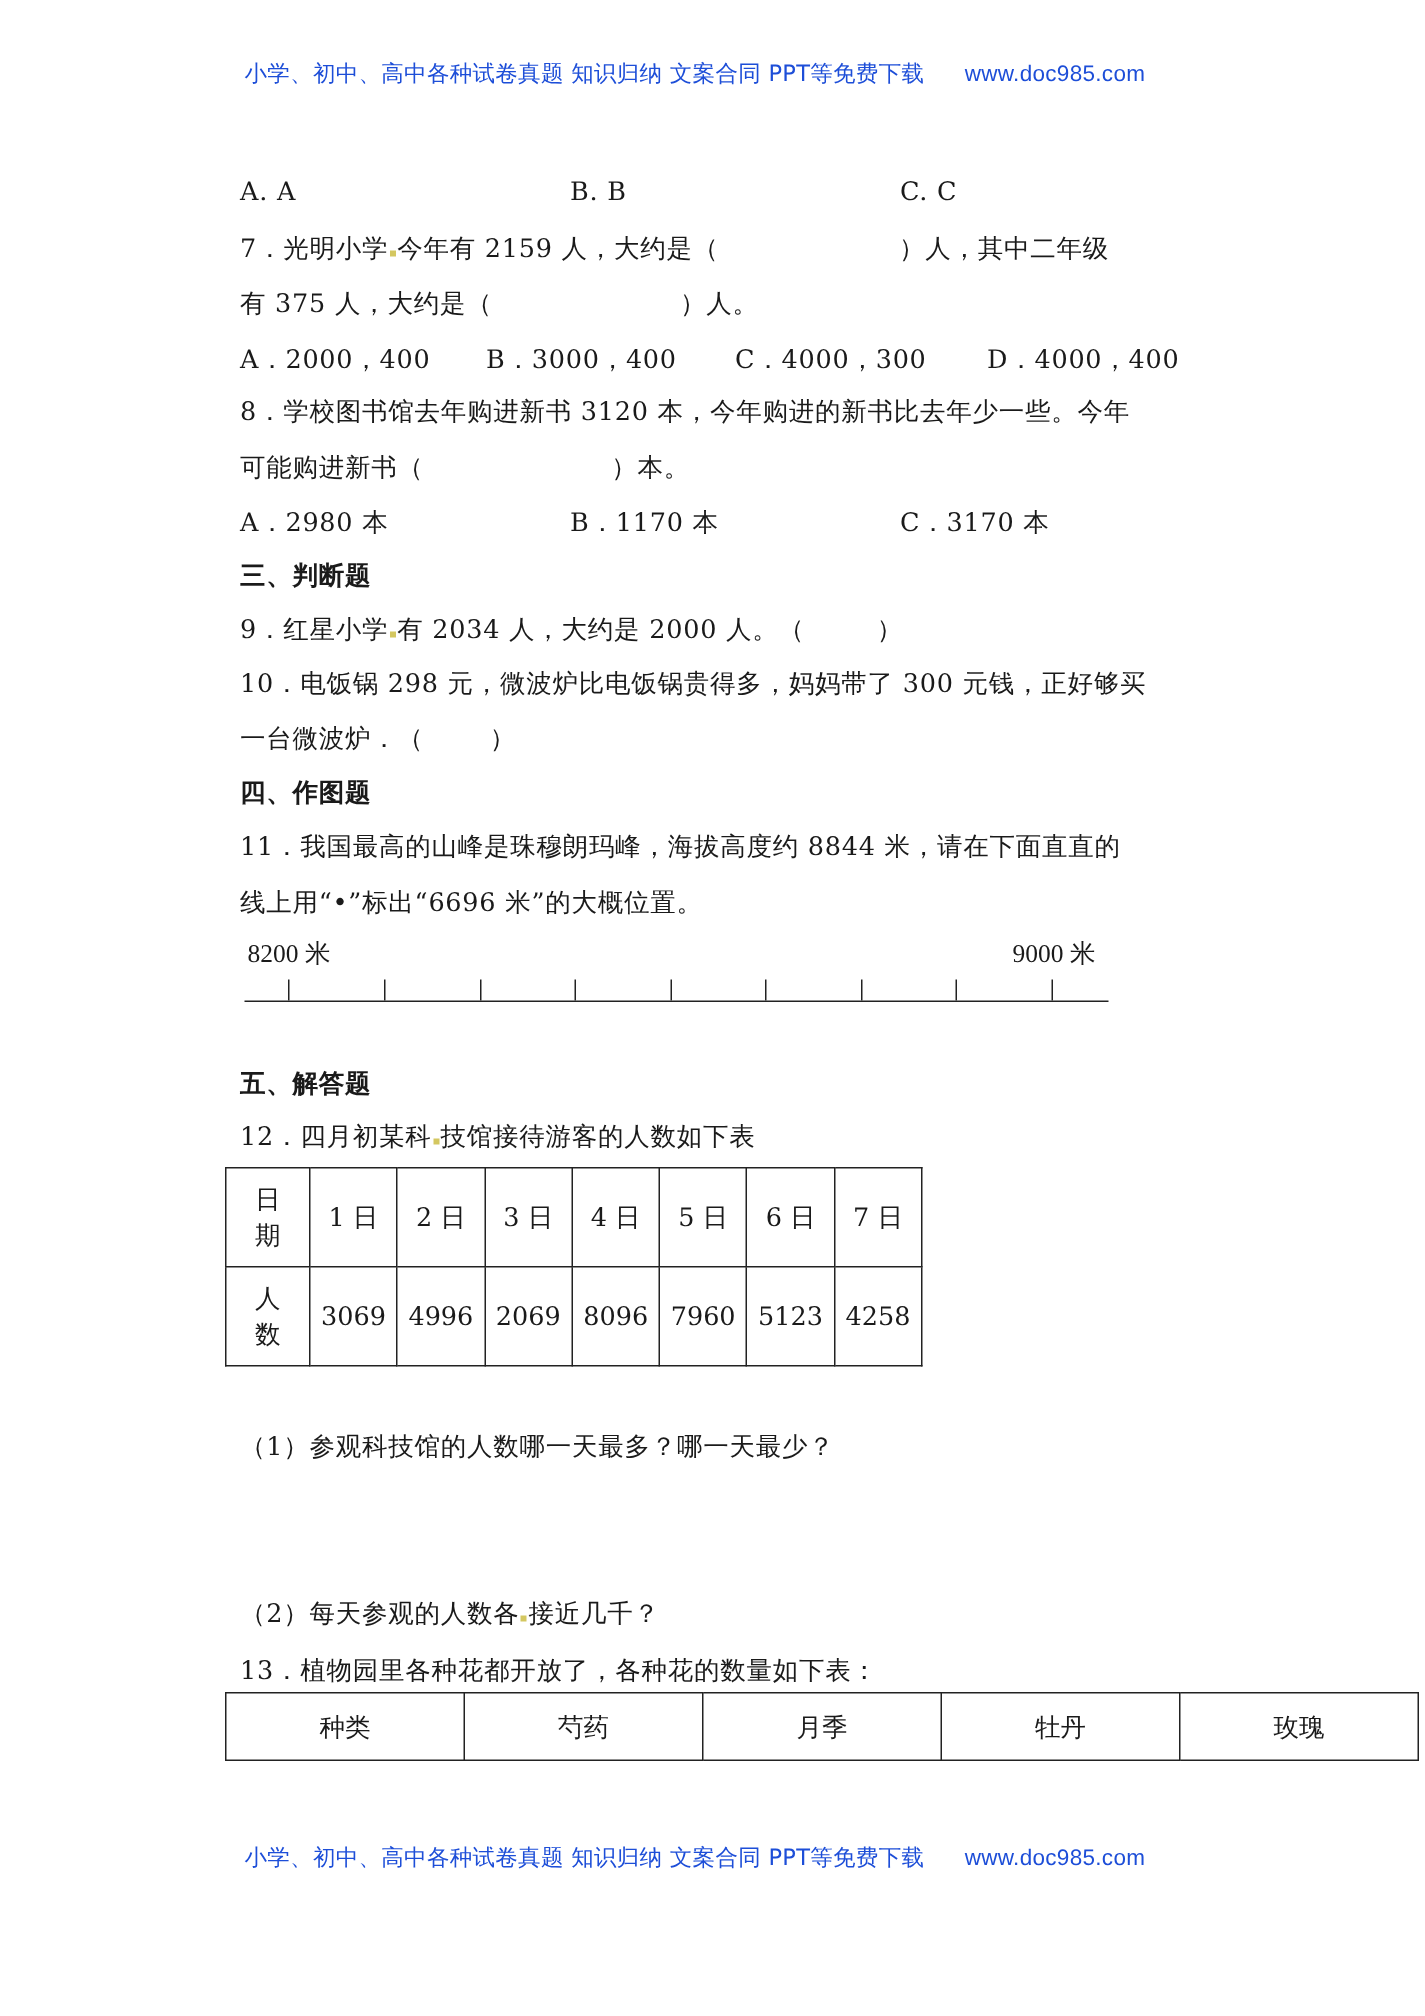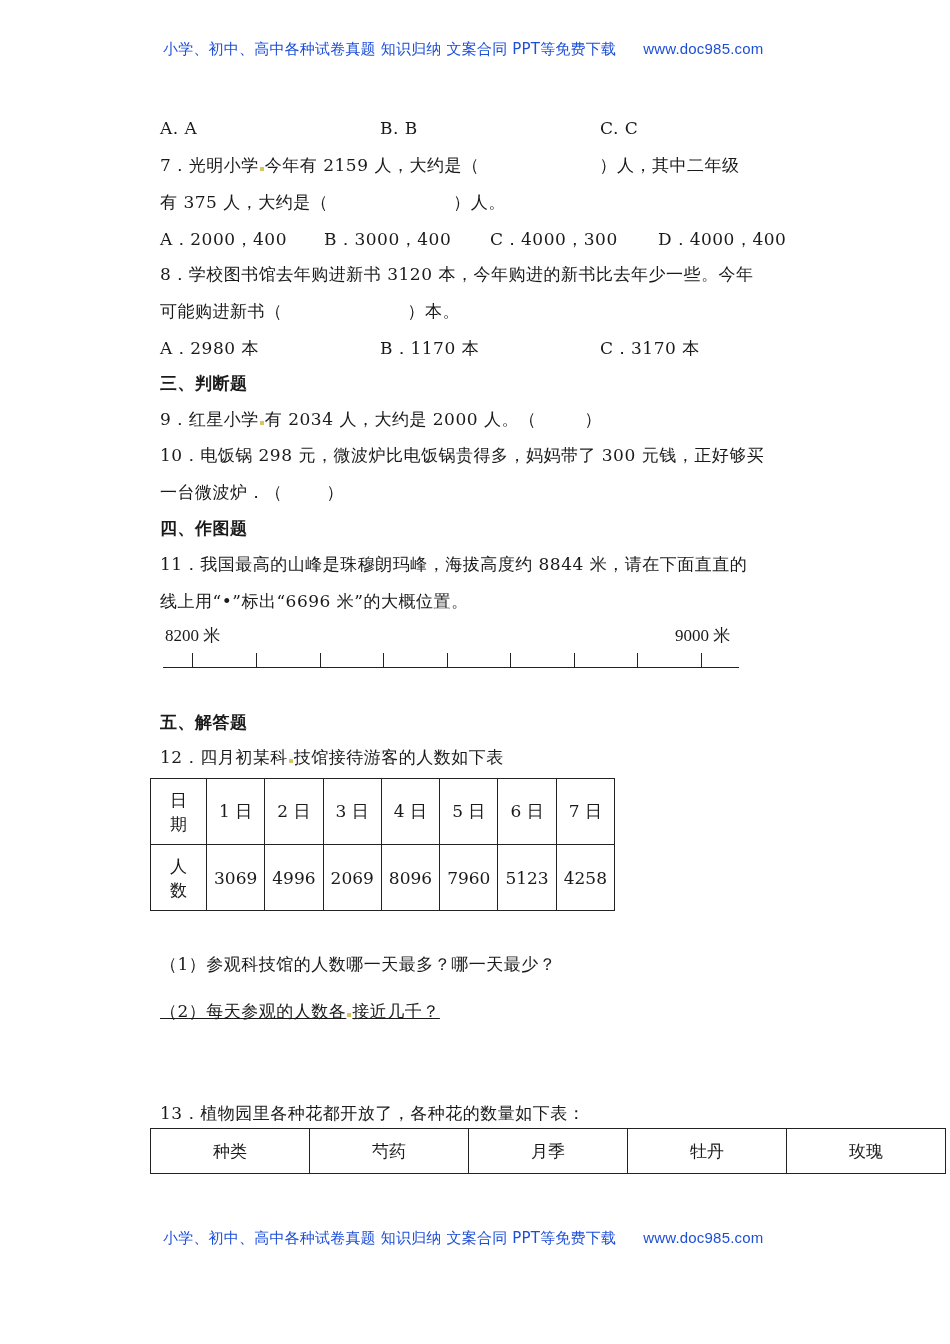--- a/index.html
+++ b/index.html
@@ -133,21 +133,21 @@
     <td>2069</td>
     <td>8096</td>
     <td>7960</td>
     <td>5123</td>
     <td>4258</td>
   </tr>
 </tbody>
   </table>
 
 <div class="line" style="top:953px;">（1）参观科技馆的人数哪一天最多？哪一天最少？</div>
-<div class="line" style="top:1000px;text-decoration:underline;">
+<div class="line" style="top:1064px;">
   <span>（2）每天参观的人数各</span><span class="mark"></span><span>接近几千？</span>
 </div>
 
 <div class="line" style="top:1102px;">13．植物园里各种花都开放了，各种花的数量如下表：</div>
 
 <table class="t2">
   <tbody>
       <tr>
     <td>种类</td>
     <td>芍药</td>

